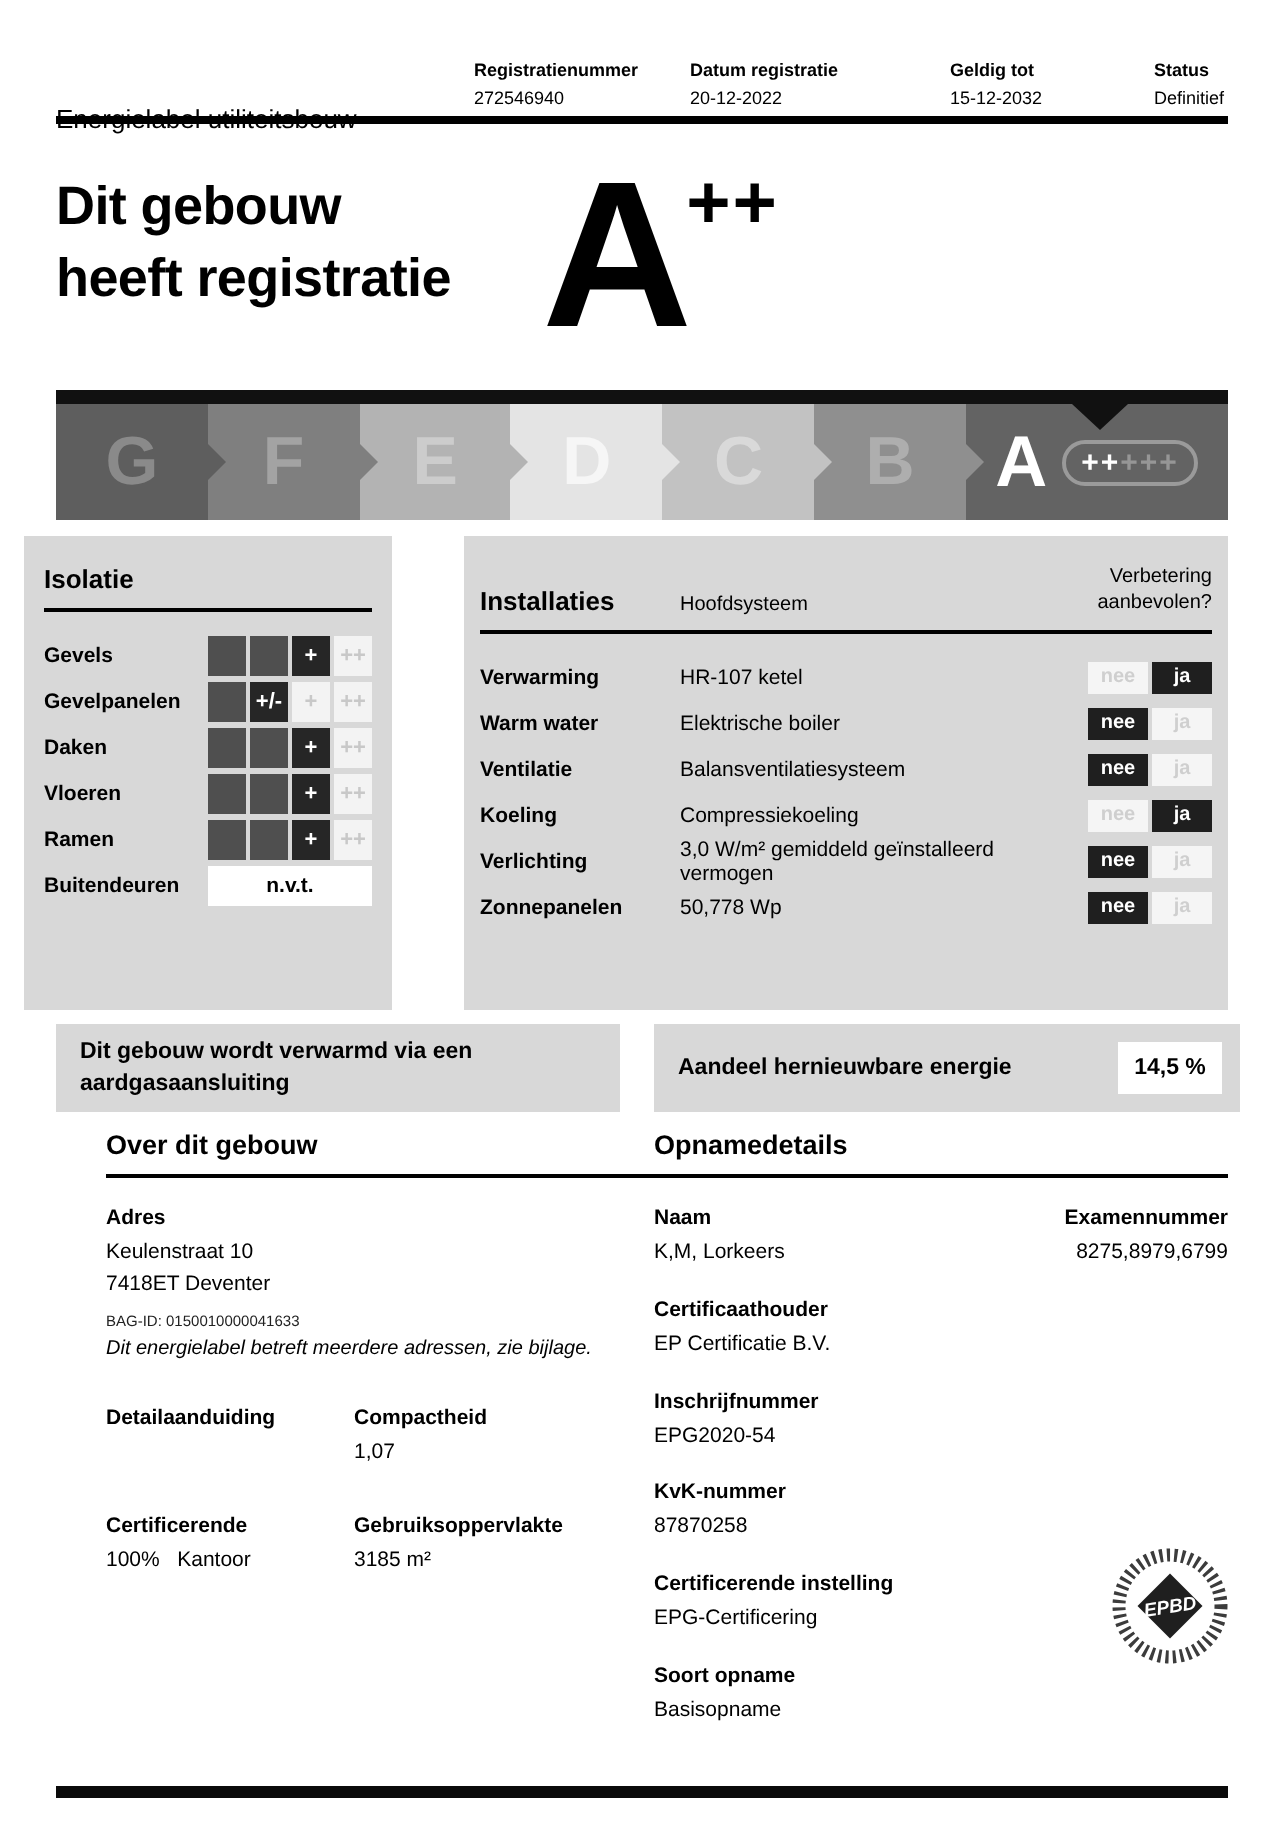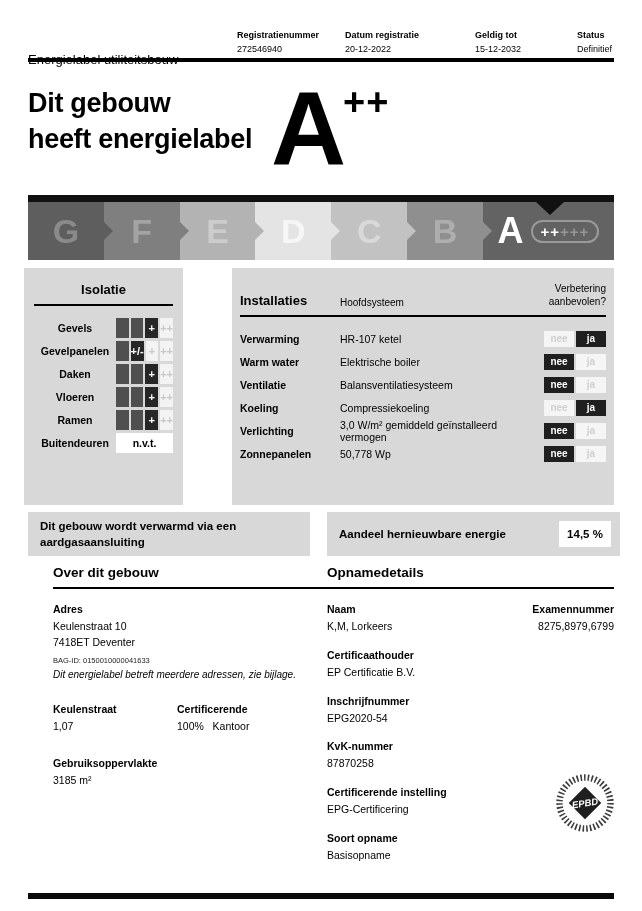--- a/index.html
+++ b/index.html
@@ -31,21 +31,21 @@
   .chev{position:absolute;right:-9px;top:50%;transform:translateY(-50%);width:0;height:0;z-index:2;
         border-top:9px solid transparent;border-bottom:9px solid transparent;border-left:9px solid #000;}
   .band-a .grade-a-letter{font-size:36px;color:#fff;}
   .pill{border:2px solid #9a9a9a;border-radius:12px;height:23px;display:flex;align-items:center;
         padding:0 8px;font-size:15px;font-weight:bold;letter-spacing:1px;line-height:1;}
   .pill .on{color:#fff;}
   .pill .off{color:#969696;}
 
   
   .panel{position:absolute;top:268px;height:237px;background:#d8d8d8;padding:14px 10px 0 10px;}
-  .panel-iso{left:24px;width:159px;text-align:center;}
+  .panel-iso{left:12px;width:184px;}
   .panel-inst{left:232px;width:382px;padding-left:8px;padding-right:8px;}
   .p-title{font-size:13px;font-weight:bold;}
   .p-line{height:2px;background:#000;margin:7px 0 10px 0;}
   .iso-row{height:23px;display:flex;align-items:center;}
   .iso-label{width:82px;font-size:10.5px;font-weight:bold;}
   .iso-cells{flex:1;display:flex;gap:2px;}
   .iso-cell{flex:1;height:20px;display:flex;align-items:center;justify-content:center;
             font-size:11px;font-weight:bold;}
   .iso-cell.lt{background:#4f4f4f;color:#4f4f4f;}
   .iso-cell.sel{background:#262626;color:#fff;}
@@ -111,21 +111,21 @@
       </div>
       <div class="hdr-field" style="left: 577px;">
         <div class="f-l">Status</div>
         <div class="f-v">Definitief</div>
       </div>
     </div>
   <div class="hdr-rule"></div>
 
   <div class="hero">
     <span>Dit gebouw</span><br>
-    <span>heeft energielabel</span>
+    <span>heeft registratie</span>
   </div>
   <div class="hero-grade">
     <span class="grade-letter">A</span>
     <span class="grade-plus">++</span>
   </div>
 
   <div class="scale-bar"></div>
   <div class="scale-notch"></div>
   <div class="scale" id="scale">
       <div class="band" style="background: rgb(94, 94, 94);">
@@ -288,21 +288,25 @@
     <div class="sec-title">Over dit gebouw</div>
     <div class="fld">
       <div class="f-lab">Adres</div>
       <div class="f-val">Keulenstraat 10</div>
       <div class="f-val">7418ET Deventer</div>
       <div class="bag">BAG-ID: 0150010000041633</div>
       <div class="note">Dit energielabel betreft meerdere adressen, zie bijlage.</div>
     </div>
     <div class="about-grid" id="about-grid">
         <div class="fld">
-          <div class="f-lab">Keulenstraat</div>
+          <div class="f-lab">Detailaanduiding</div>
+          <div class="f-val"></div>
+        </div>
+        <div class="fld">
+          <div class="f-lab">Compactheid</div>
           <div class="f-val">1,07</div>
         </div>
         <div class="fld">
           <div class="f-lab">Certificerende</div>
           <div class="f-val">100%&nbsp;&nbsp;&nbsp;Kantoor</div>
         </div>
         <div class="fld">
           <div class="f-lab">Gebruiksoppervlakte</div>
           <div class="f-val">3185 m²</div>
         </div>

